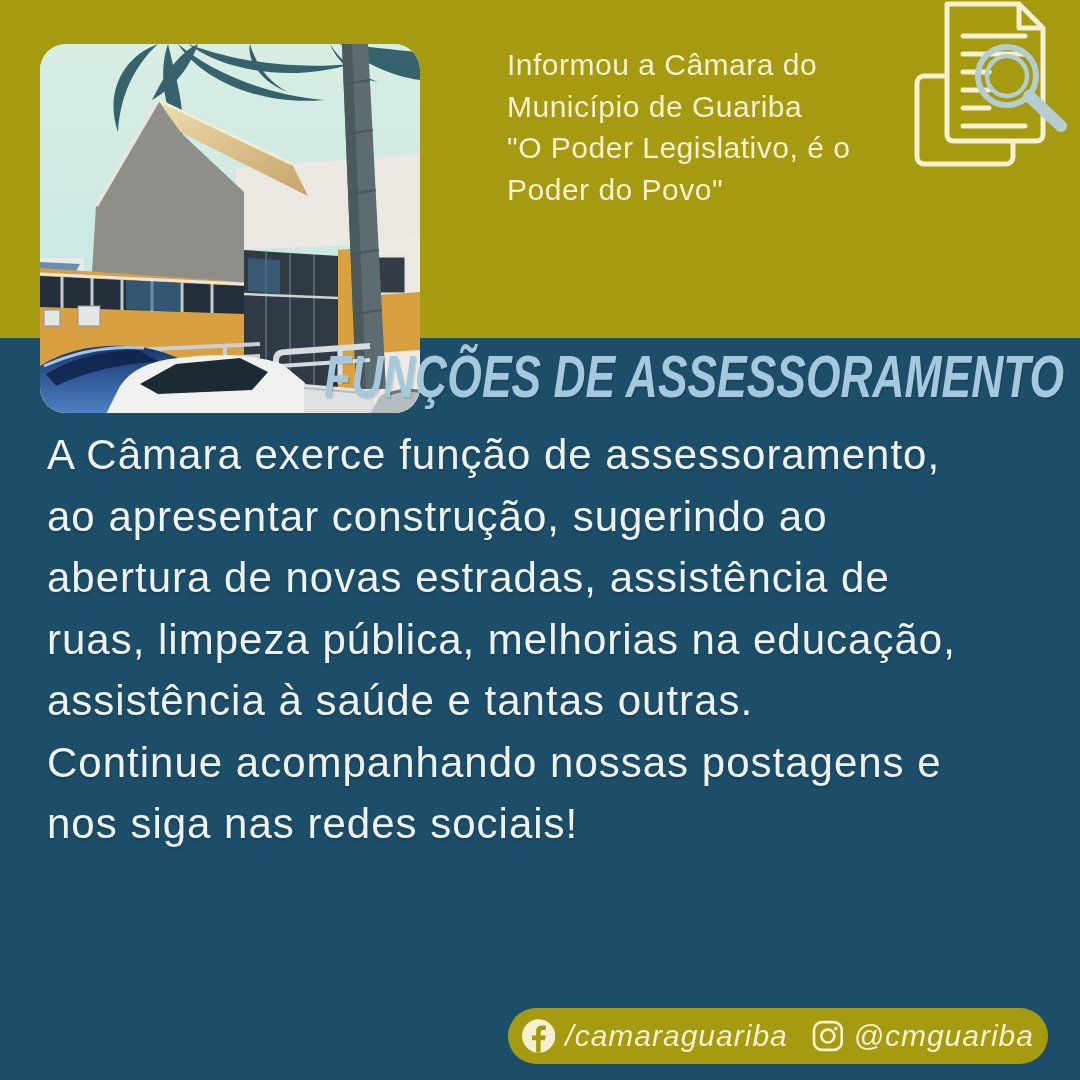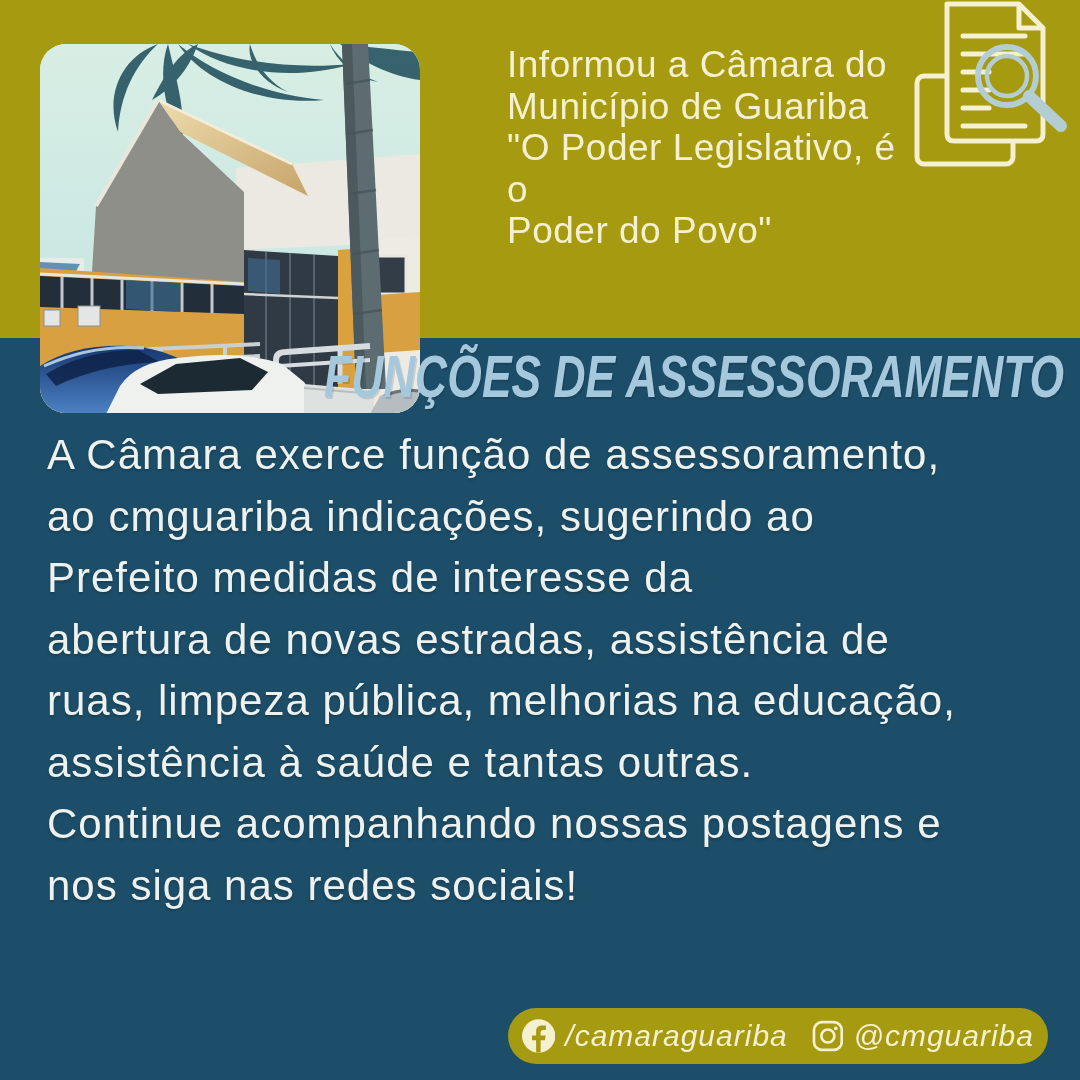--- a/index.html
+++ b/index.html
@@ -9,21 +9,21 @@
   }
   .band-top{position:absolute;left:0;top:0;width:1080px;height:338px;background:#a59a10;}
   .band-bottom{position:absolute;left:0;top:338px;width:1080px;height:742px;background:#1d4e69;}
   .photo{
     position:absolute;left:40px;top:44px;width:380px;height:369px;
     border-radius:26px;overflow:hidden;background:#cfe9e2;
   }
   .photo svg{display:block;}
   .headline{
     position:absolute;left:507px;top:44px;width:400px;
-    color:#f4f0d0;font-size:37px;line-height:41.5px;letter-spacing:.5px;font-weight:400;
+    color:#f4f0d0;font-size:30px;line-height:41.5px;letter-spacing:.5px;font-weight:400;
   }
   .doc-icon{position:absolute;left:903px;top:0px;}
   .section-title{
     position:absolute;top:346px;right:16px;white-space:nowrap;
     color:#a6c8dc;font-size:60px;line-height:62px;font-weight:700;font-style:italic;
     transform:scaleX(.74);transform-origin:100% 50%;
     text-shadow:2px 2px 0 rgba(0,0,0,.12);
   }
   .body-text{
     position:absolute;left:47px;top:424px;width:1010px;
@@ -189,22 +189,21 @@
       <circle cx="104" cy="76" r="29" fill="none" stroke="#b3cdd3" stroke-width="6"></circle>
       <circle cx="104" cy="76" r="20" fill="none" stroke="#b3cdd3" stroke-width="4.5"></circle>
       <path d="M126,96 L158,126" stroke="#b3cdd3" stroke-width="12" stroke-linecap="round"></path>
     </g>
   </svg>
 
   <div class="section-title">FUNÇÕES DE ASSESSORAMENTO</div>
 
   <div class="body-text">
     <div>A Câmara exerce função de assessoramento,</div>
-    <div>ao cmguariba indicações, sugerindo ao</div>
-    <div>Prefeito medidas de interesse da</div>
+    <div>ao apresentar construção, sugerindo ao</div>
     <div>abertura de novas estradas, assistência de</div>
     <div>ruas, limpeza pública, melhorias na educação,</div>
     <div>assistência à saúde e tantas outras.</div>
     <div>Continue acompanhando nossas postagens e</div>
     <div>nos siga nas redes sociais!</div>
   </div>
 
   <div class="social-pill">
     <svg width="42" height="42" viewBox="0 0 42 42">
       <defs>

